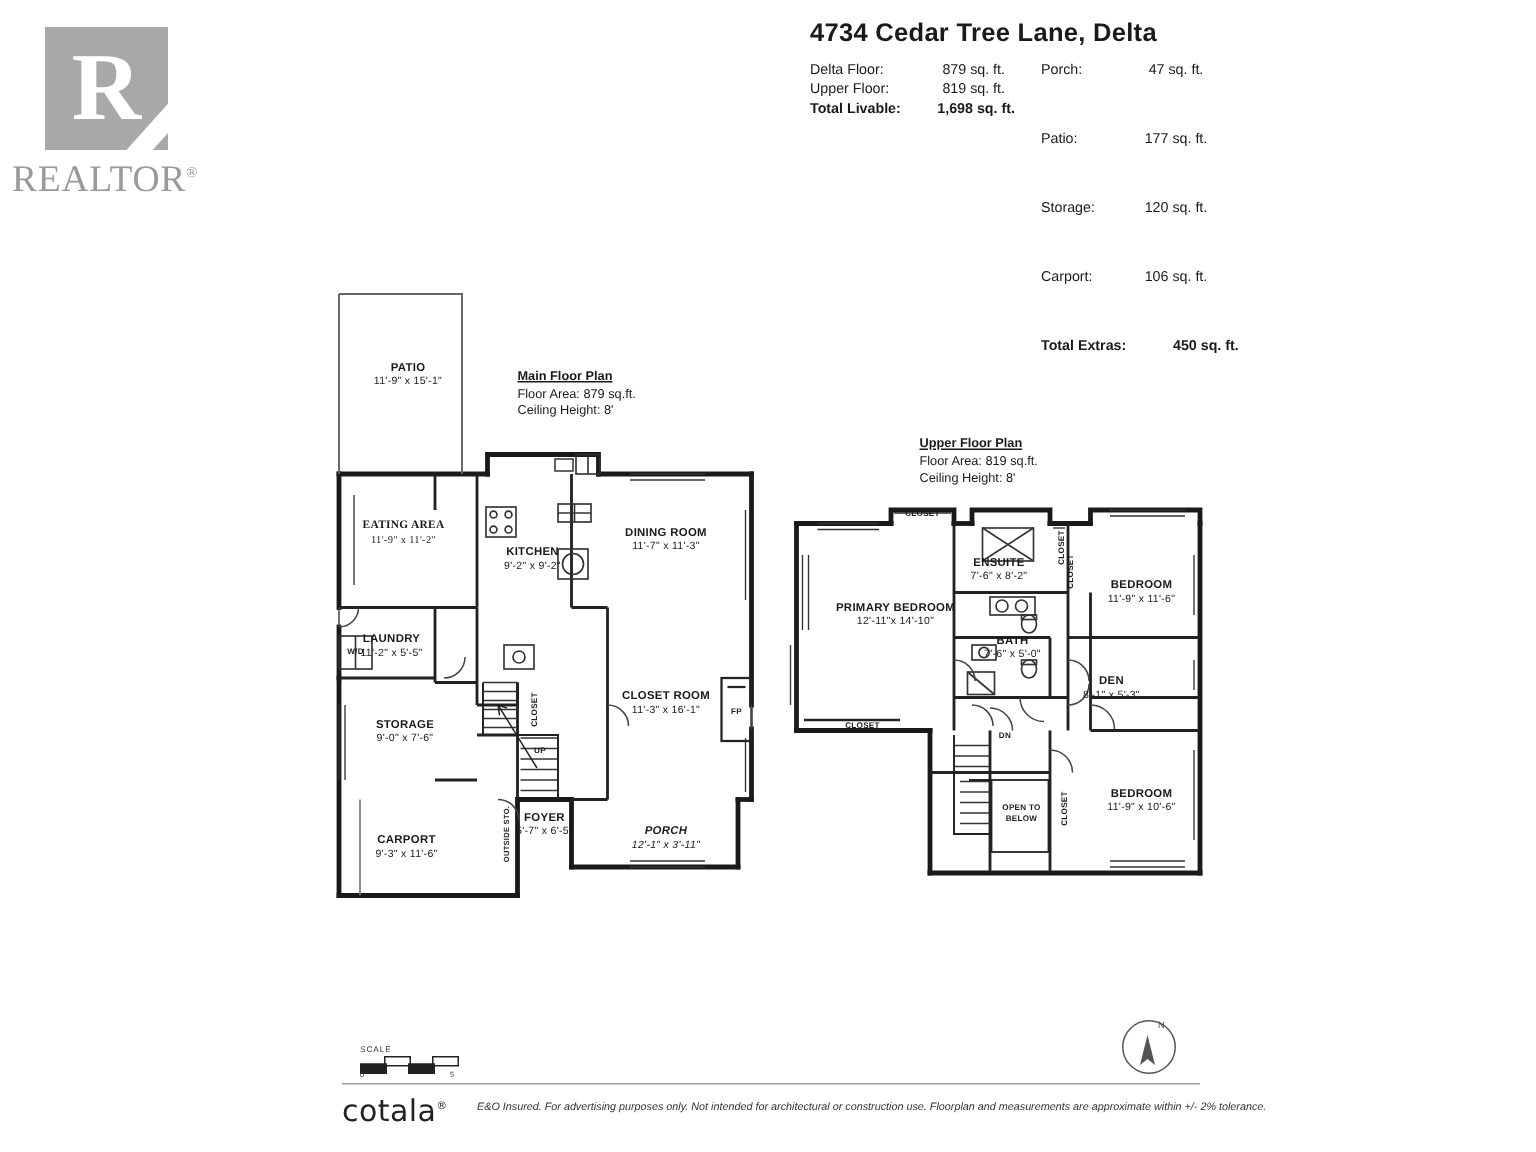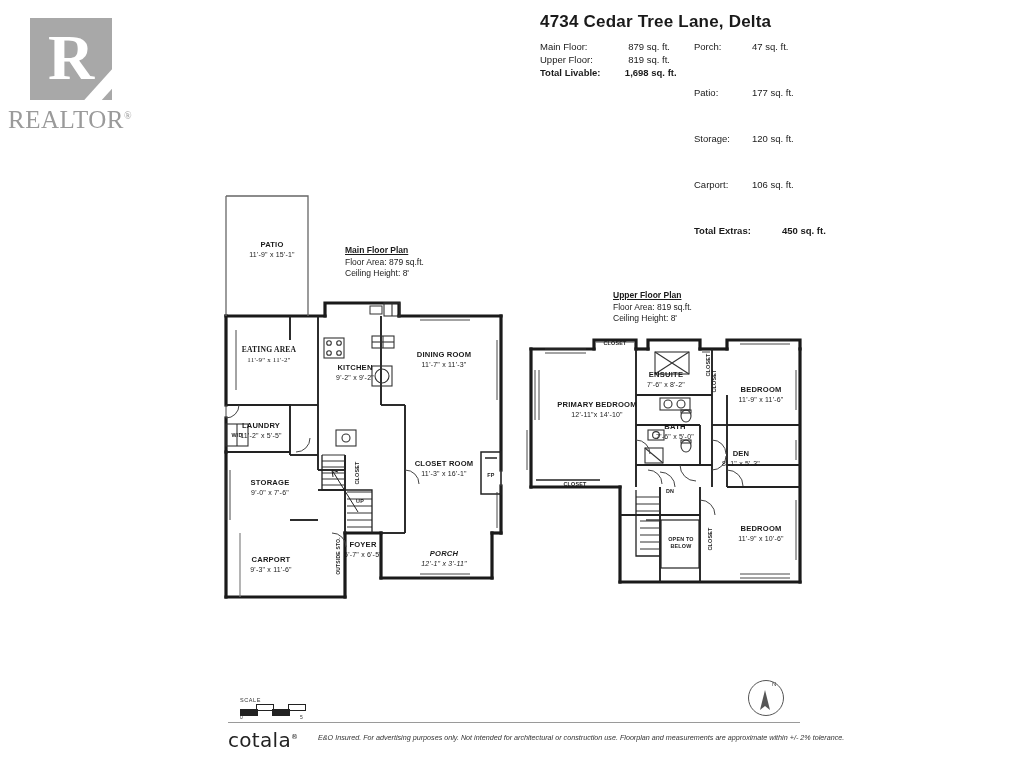--- a/index.html
+++ b/index.html
@@ -97,21 +97,21 @@
     line-height: 13px;
     white-space: nowrap;
   }
   .stat-label { width: 74px; }
   .stat-value { width: 56px; text-align: right; }
   .stat-row.total .stat-label,
   .stat-row.total .stat-value { font-weight: bold; }
   .stat-row.total .stat-label { width: 84px; }
   .stat-row.total .stat-value { width: 64px; text-align: left; padding-left: 2px;}
   .stats-col.right .stat-label { width: 58px; }
-  .stats-col.right .stat-value { width: 64px; text-align: left; }
+  .stats-col.right .stat-value { width: 64px; text-align: center; }
   .stats-col.right .stat-row.total .stat-label { width: 86px; }
   .stats-col.right .stat-row.total .stat-value { width: 70px; text-align: left; padding-left: 2px; }
 
   
   .plan-note {
     position: absolute;
     font-size: 8.5px;
     line-height: 11px;
   }
   .plan-note .note-title {
@@ -244,21 +244,21 @@
   <div id="realtor-word">
     <span>REALTOR</span><sup>®</sup>
   </div>
 </div>
 
 <div id="title-block">
   <div id="address-title">4734 Cedar Tree Lane, Delta</div>
   <div id="stats-wrap">
     <div class="stats-col left">
       <div class="stat-row">
-        <span class="stat-label">Main Floor:</span>
+        <span class="stat-label">Delta Floor:</span>
         <span class="stat-value">879 sq. ft.</span>
       </div>
       <div class="stat-row">
         <span class="stat-label">Upper Floor:</span>
         <span class="stat-value">819 sq. ft.</span>
       </div>
       <div class="stat-row total">
         <span class="stat-label">Total Livable:</span>
         <span class="stat-value">1,698 sq. ft.</span>
       </div>

